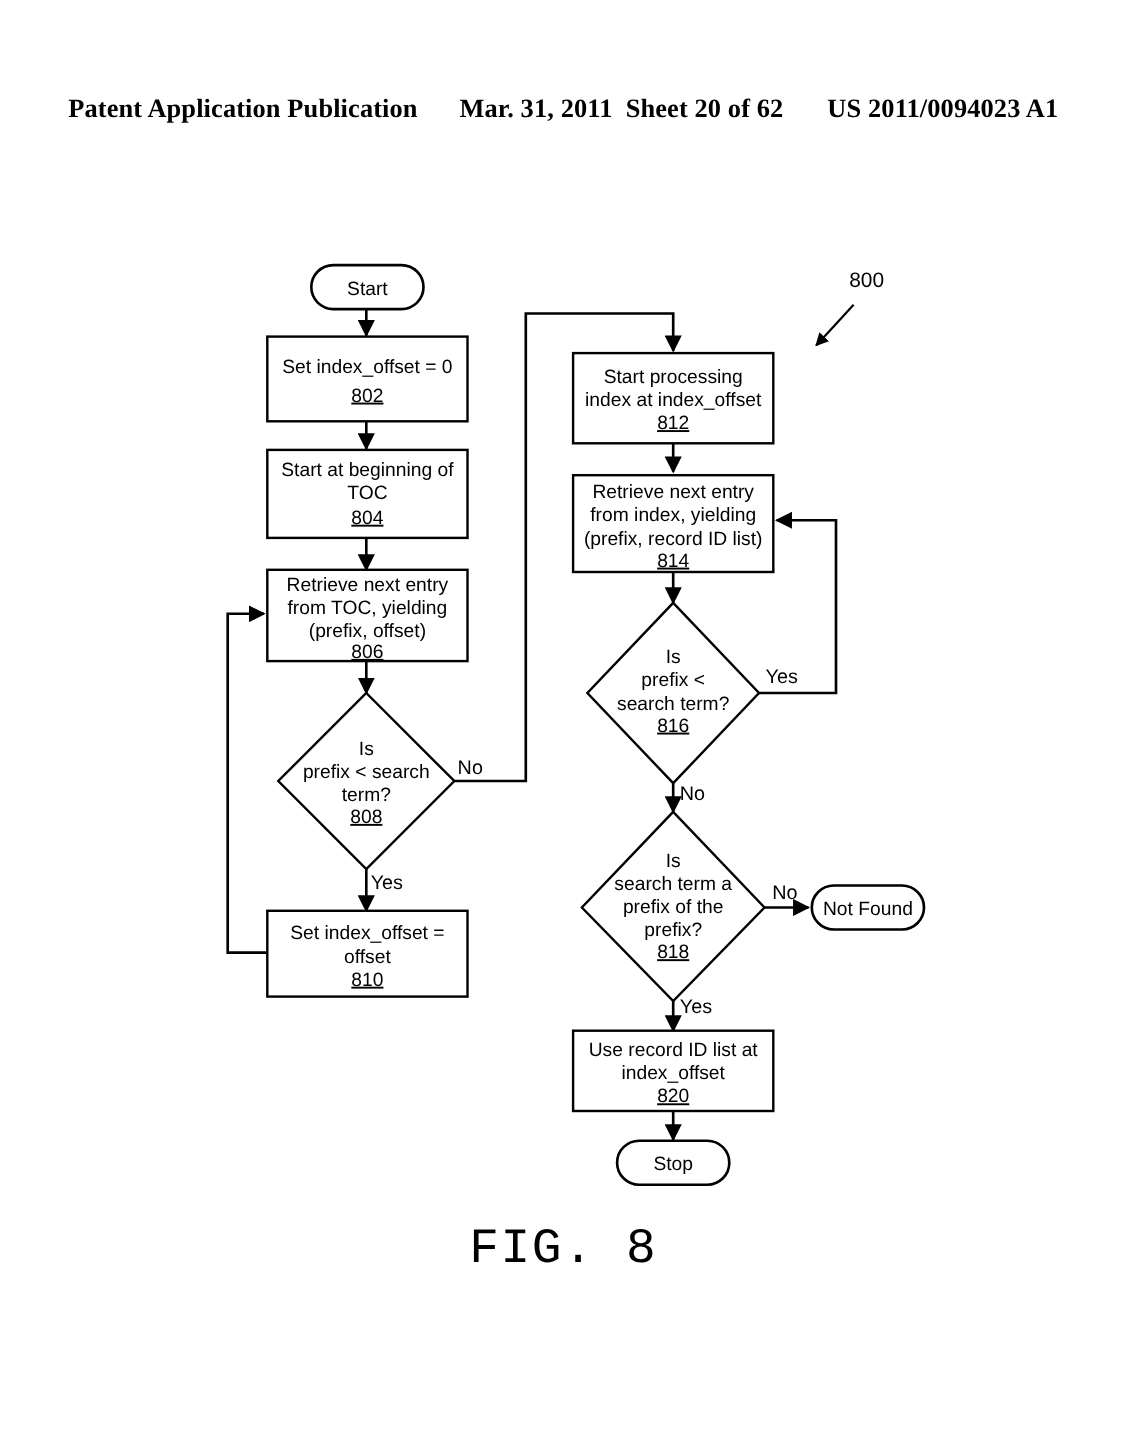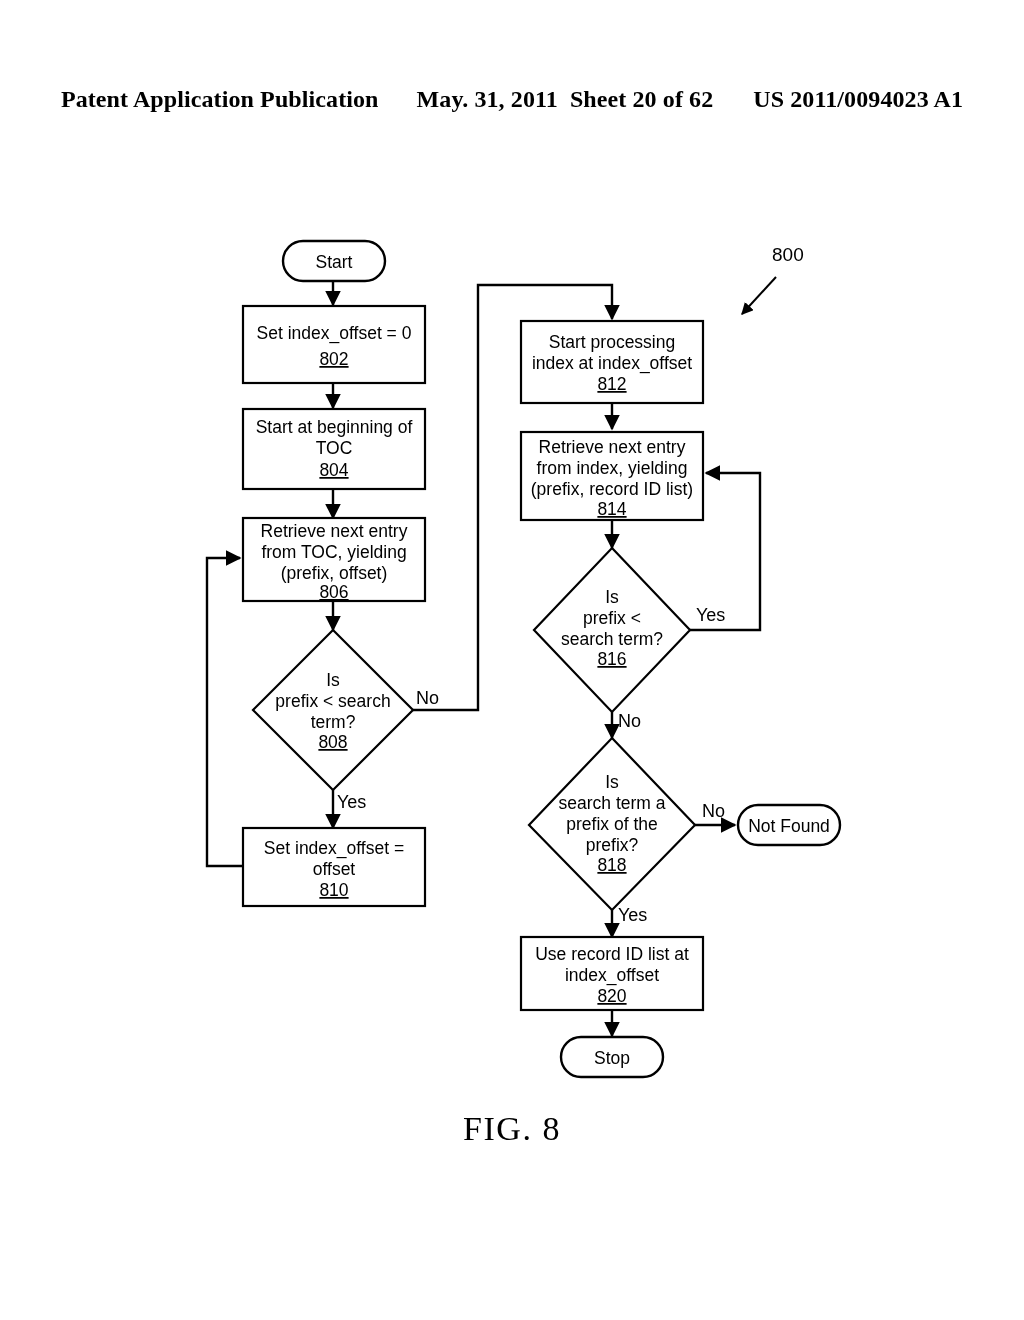--- a/index.html
+++ b/index.html
@@ -42,22 +42,22 @@
   .pub-header .gap-b { width: 12px; }
   .pub-header .gap-c { width: 40px; }
 
   
   .fig-caption {
     position: absolute;
     left: 0;
     top: 1110px;
     width: 1024px;
     text-align: center;
-    font-family: Liberation Serif, serif;
-    font-size: 34px;
+    font-family: Liberation Mono, monospace;
+    font-size: 45px;
     letter-spacing: 1.5px;
   }
 
   
   svg#flow {
     position: absolute;
     left: 0;
     top: 0;
     width: 1024px;
     height: 1320px;
@@ -102,21 +102,21 @@
   }
 </style>
 </head>
 <body>
 
 <div id="page">
 
   <div class="pub-header">
     <span class="seg">Patent Application Publication</span>
     <span class="gap-a"></span>
-    <span class="seg">May. 31, 2011</span>
+    <span class="seg">Mar. 31, 2011</span>
     <span class="gap-b"></span>
     <span class="seg">Sheet 20 of 62</span>
     <span class="gap-c"></span>
     <span class="seg">US 2011/0094023 A1</span>
   </div>
 
   <svg id="flow" viewBox="0 0 1024 1320">
     <defs>
       <marker id="arrow" viewBox="0 0 10 10" refX="9" refY="5" markerWidth="6.5" markerHeight="6.5" orient="auto-start-reverse">
         <path d="M 0 0 L 10 5 L 0 10 z" fill="#000000"></path>

